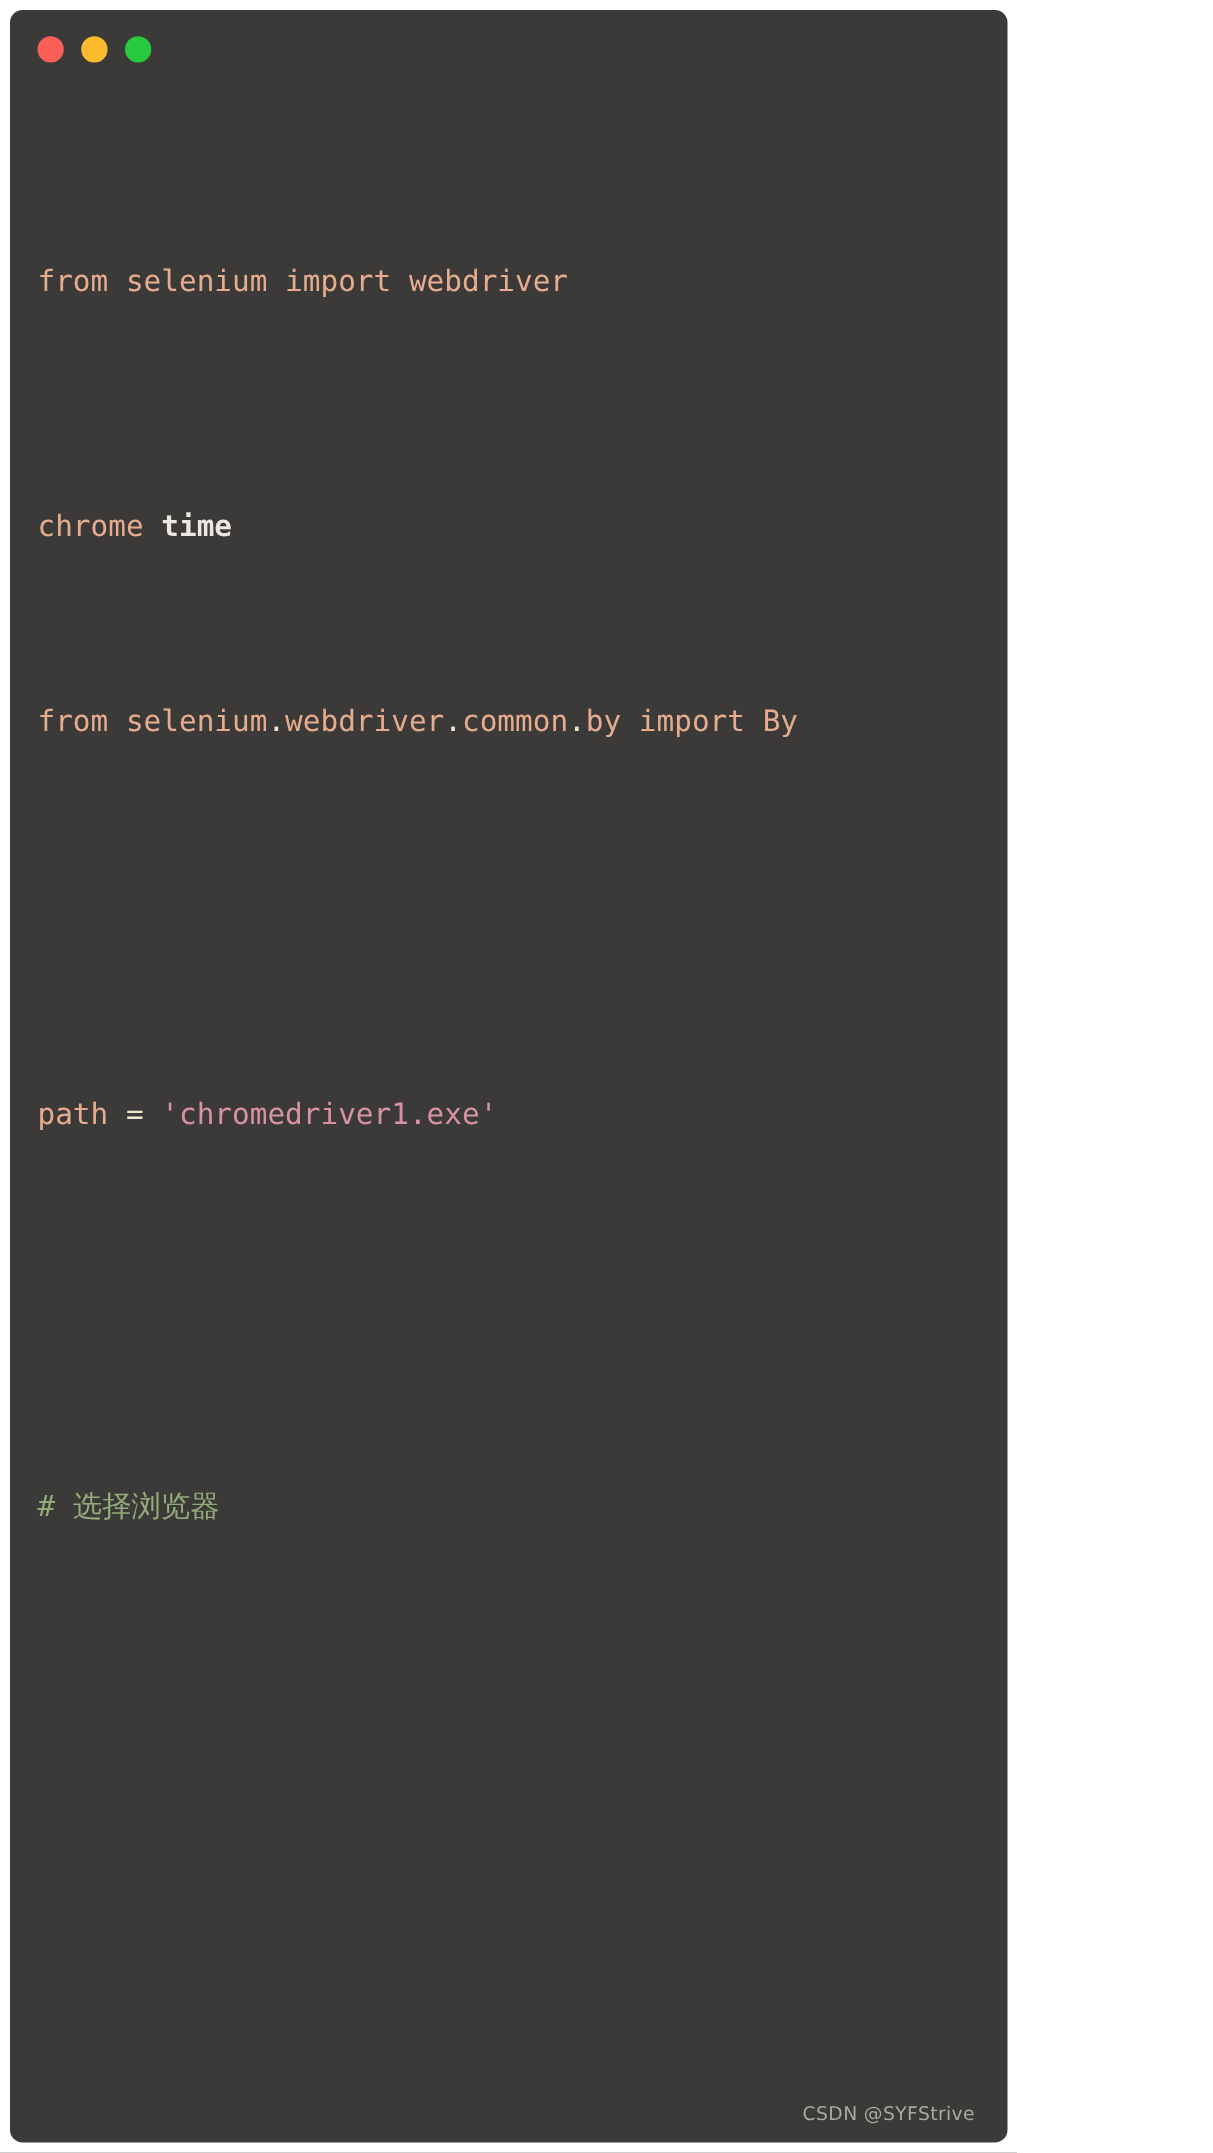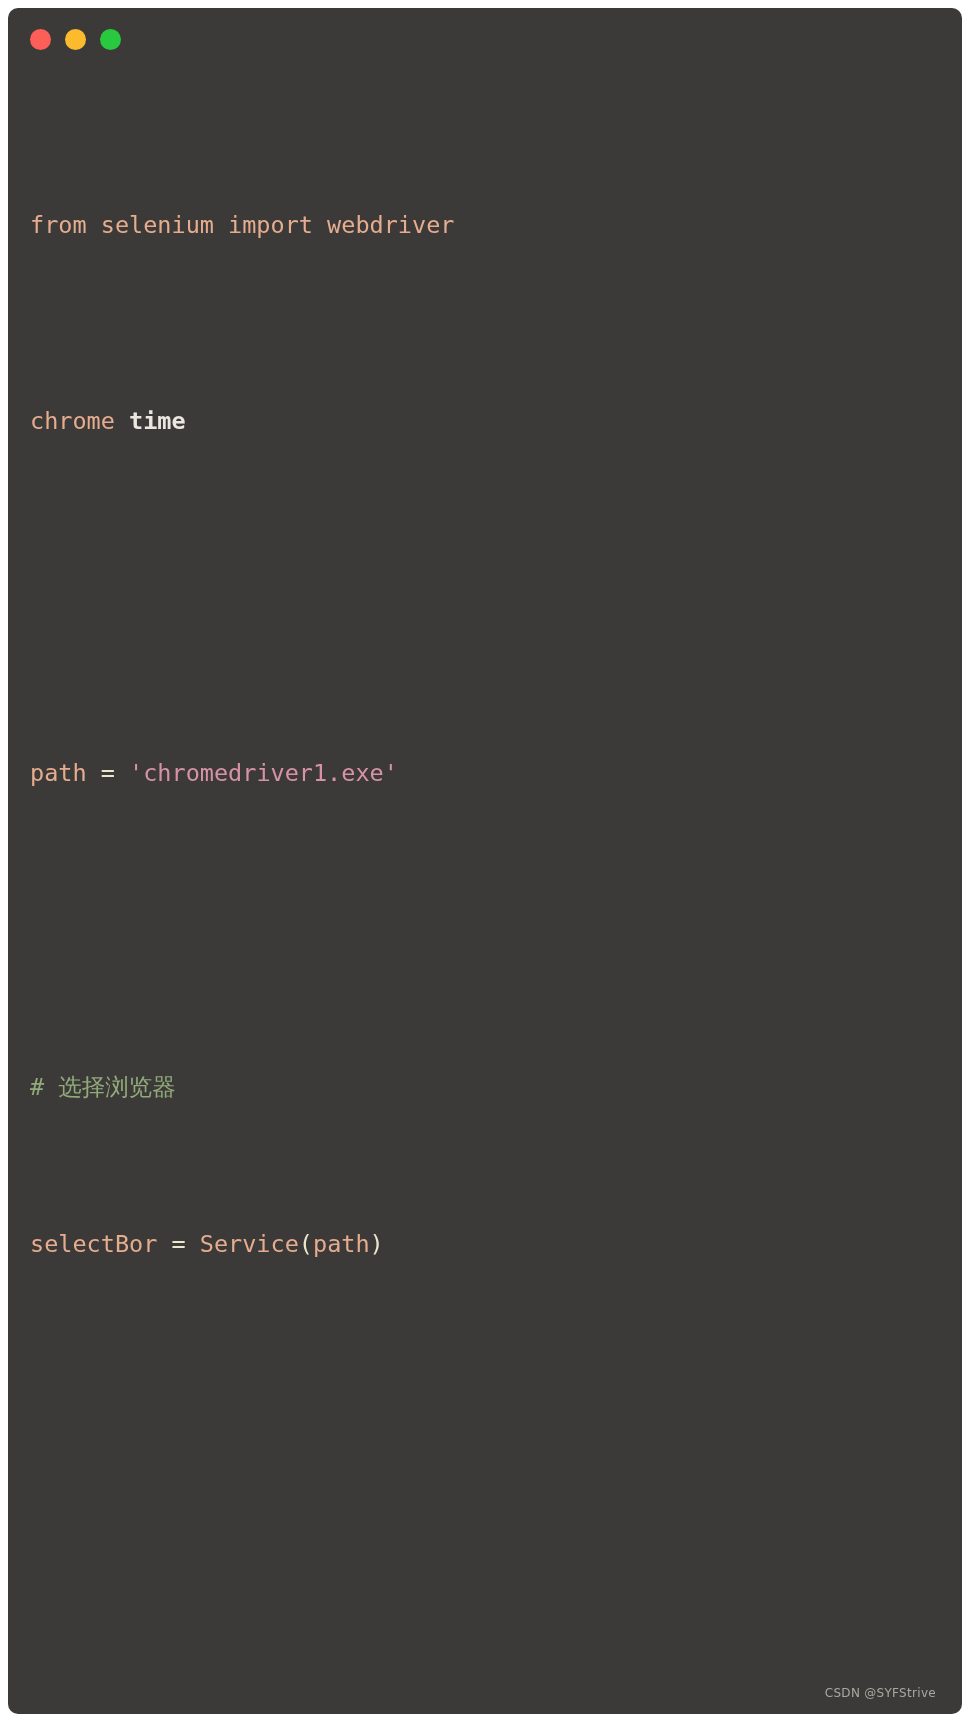--- a/index.html
+++ b/index.html
@@ -11,21 +11,21 @@
     width: 970px;
     height: 1722px;
     font-family: "DejaVu Sans Mono", monospace;
     overflow: hidden;
   }
 
   #window {
     position: absolute;
     left: 8px;
     top: 8px;
-    width: 954px;
+    width: 798px;
     height: 1706px;
     background: #3b3a38;
     border-radius: 10px;
     box-sizing: border-box;
     overflow: hidden;
   }
 
   #titlebar {
     height: 62px;
     padding-left: 22px;
@@ -66,21 +66,21 @@
   .cm   { color: #93ab7b; }          
   .kw   { color: #eae6e0; font-weight: bold; text-align: right; }  
   .cmcn { color: #93ab7b; font-family: "DejaVu Sans", sans-serif; margin-top: 28px; }
 
   #watermark {
     position: absolute;
     right: 26px;
     bottom: 14px;
     color: #a9a9a2;
     font-family: "DejaVu Sans", sans-serif;
-    font-size: 12px;
+    font-size: 15px;
     letter-spacing: 0.3px;
   }
 </style>
 </head>
 <body>
 
 <div id="window">
 
   <div id="titlebar">
     <span class="dot dot-close"></span>
@@ -88,30 +88,30 @@
     <span class="dot dot-max"></span>
   </div>
 
   <div id="code">
 
     <div class="line"><span class="id">from selenium import webdriver</span></div>
 
 
     <div class="line"><span class="id">chrome </span><span class="kw">time</span></div>
 
+    <div class="line"><span class="id">from selenium</span><span class="op">.</span><span class="id">webdriver</span><span class="op">.</span><span class="id">common</span><span class="op">.</span><span class="id">by import By</span></div>
 
     <div class="blank"></div>
 
     <div class="line"><span class="id">path </span><span class="op">= </span><span class="str">'chromedriver1.exe'</span></div>
 
     <div class="blank"></div>
 
     <div class="line"><span class="cm">#&nbsp;</span><span class="cmcn">选择浏览器</span></div>
 
-    <div class="line"><span class="id">selectBor </span><span class="op">= </span><span class="id">Service</span><span class="op">(</span><span class="id">path</span><span class="op">)</span></div>
 
     <div class="blank"></div>
 
     
 
     
 
     
 
     

